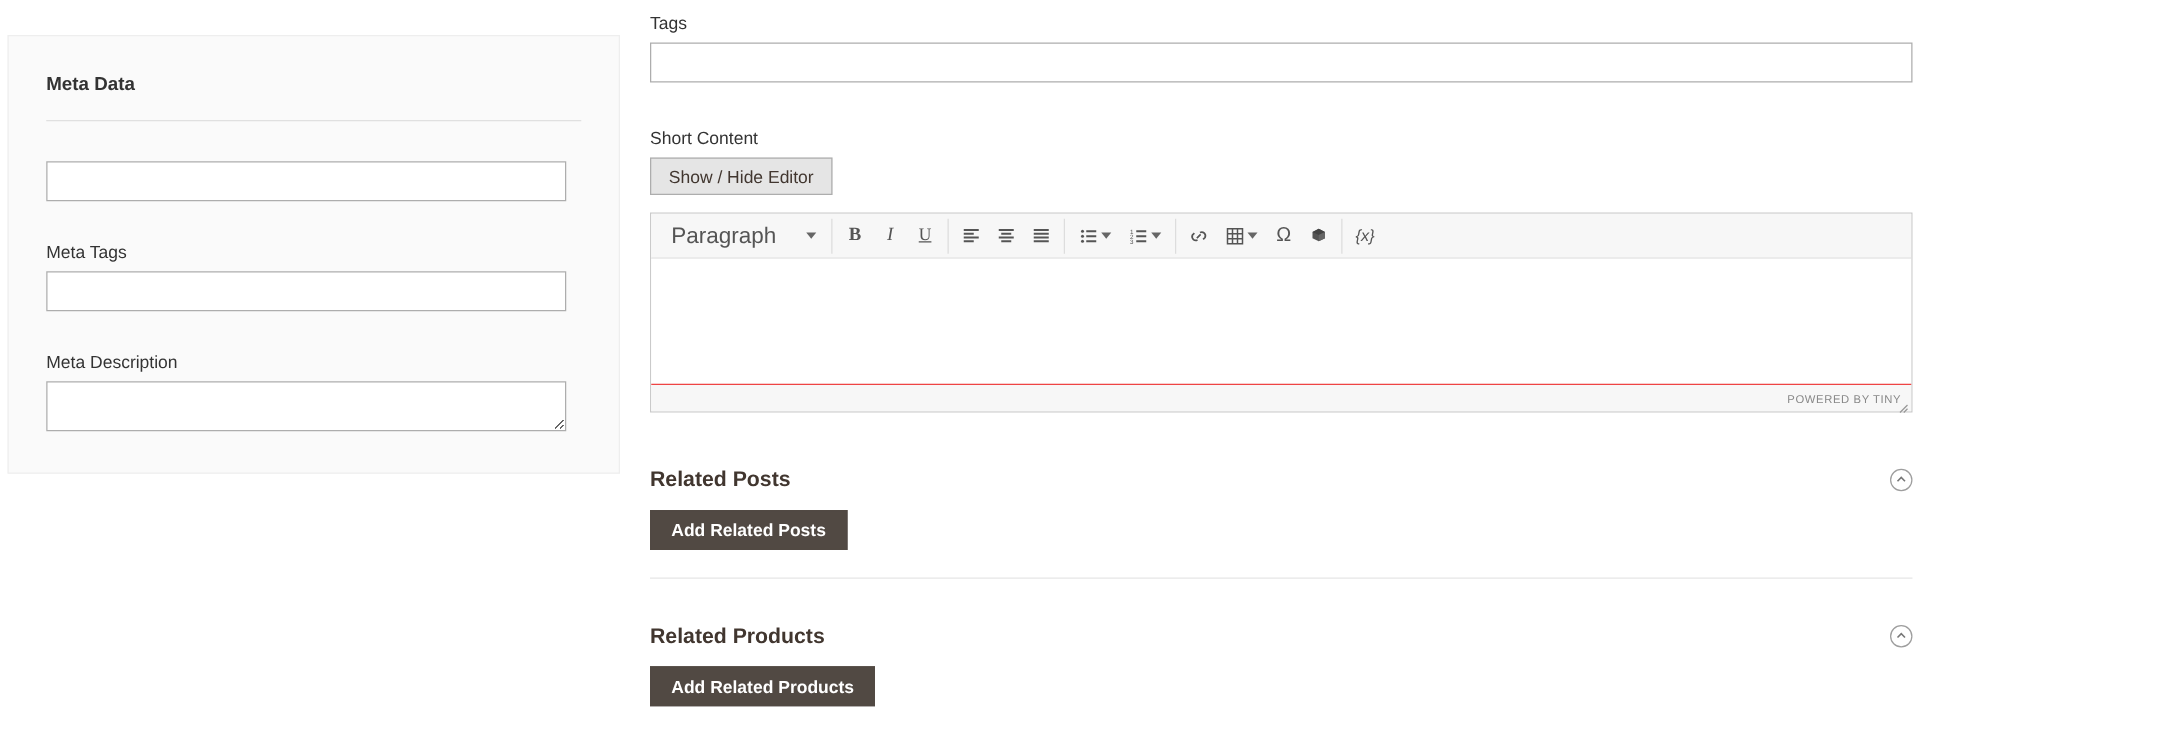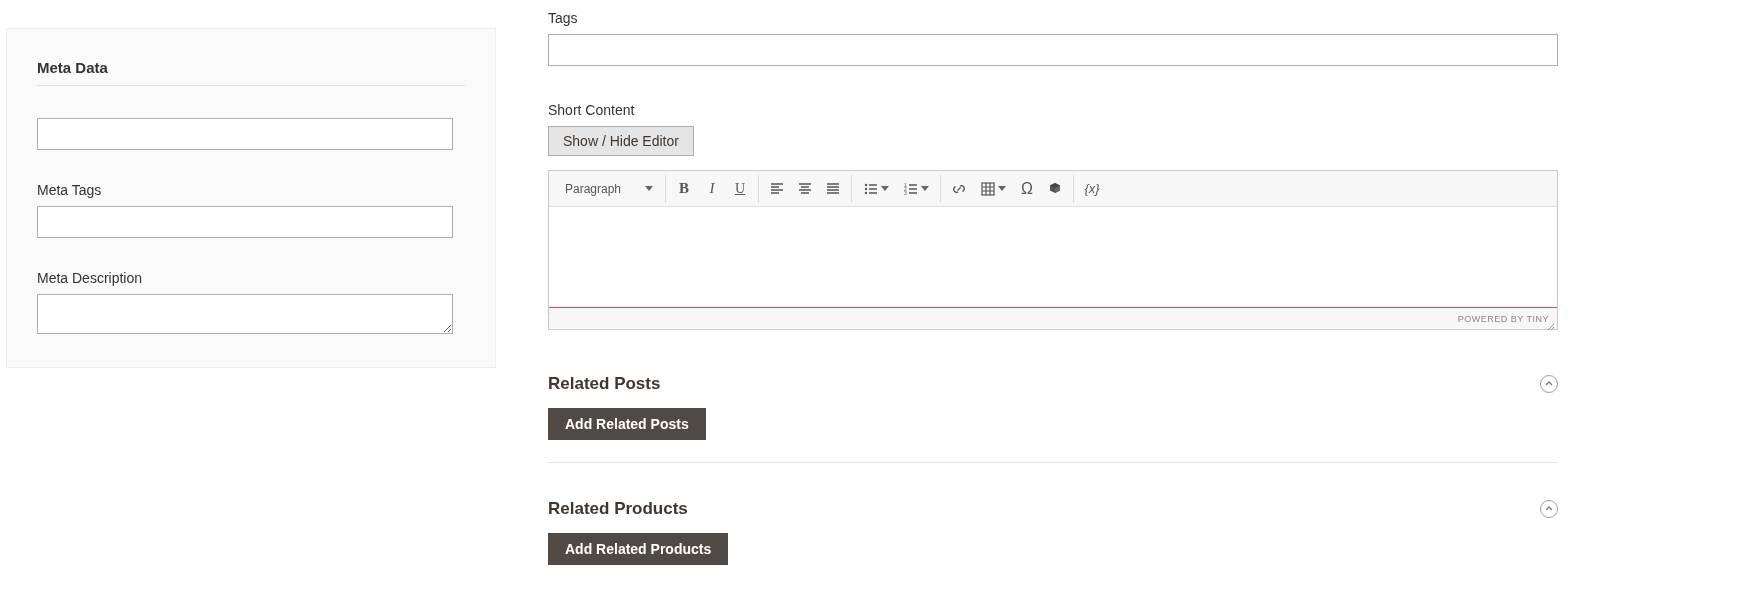--- a/index.html
+++ b/index.html
@@ -43,33 +43,33 @@
     top: 28px;
     width: 490px;
     border: 1px solid #eee;
     background: #fafafa;
     padding: 30px;
   }
   .panel-heading {
     font-size: 15px;
     font-weight: bold;
     color: #333;
-    padding-bottom: 9px;
+    padding-bottom: 20px;
     border-bottom: 1px solid #e0e0e0;
     margin-bottom: 32px;
   }
   .meta-field { margin-bottom: 32px; }
   .meta-field:last-child { margin-bottom: 0; }
   .meta-field .text-input,
   .meta-field .textarea-input { width: 416px; }
 
   
   .right-col {
     position: absolute;
-    left: 548px;
+    left: 520px;
     top: 10px;
     width: 1010px;
   }
   .rc-field { margin-bottom: 36px; }
   .rc-field .text-input { width: 1010px; }
 
   .btn-light {
     display: inline-block;
     background: #e5e5e5;
     border: 1px solid #adadad;
@@ -107,21 +107,21 @@
     display: flex;
     align-items: center;
     border-right: 1px solid #ddd;
     padding: 0 4px;
     height: 28px;
   }
   .tb-group:last-child { border-right: none; }
   .tb-select {
     display: flex;
     align-items: center;
-    font-size: 12px;
+    font-size: 18px;
     color: #555;
     padding: 0 8px;
     gap: 24px;
     cursor: pointer;
   }
   .tb-btn {
     width: 28px;
     height: 26px;
     display: flex;
     align-items: center;

